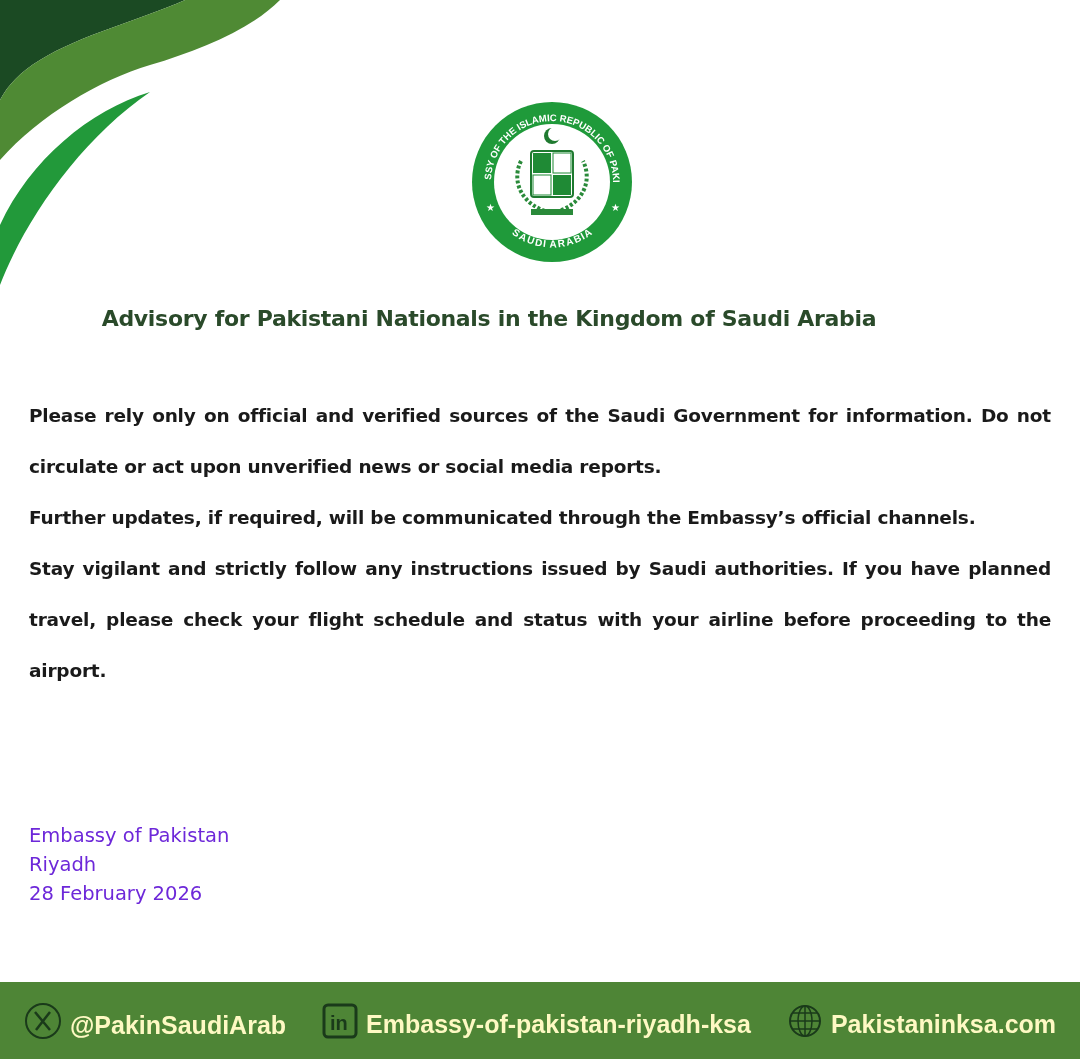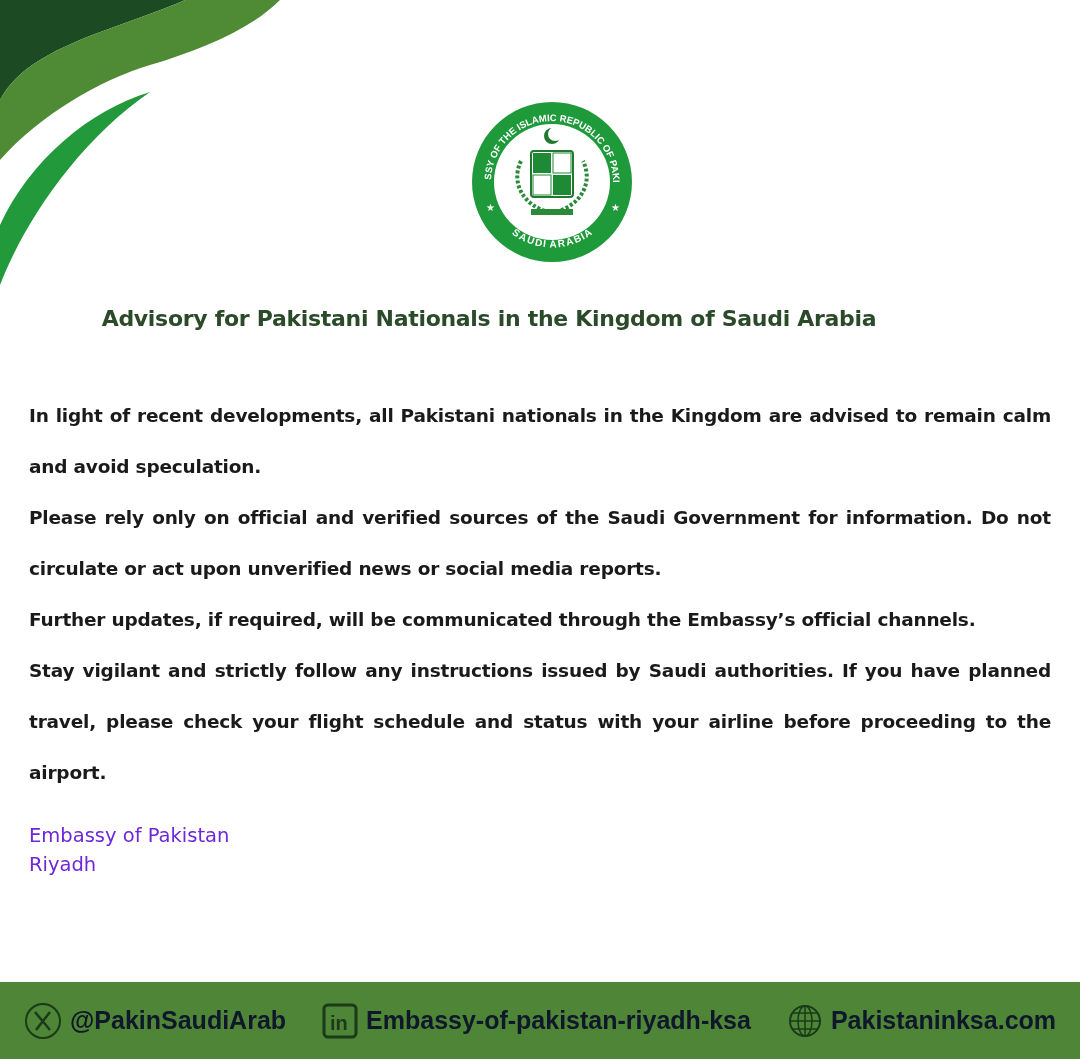--- a/index.html
+++ b/index.html
@@ -25,21 +25,21 @@
   .sign {
     position: absolute; left: 29px; top: 821px;
     font-size: 19.5px; font-weight: normal; color: #6d28d9; line-height: 29px;
   }
   .footer {
     position: absolute; left: 0; top: 982px; width: 1080px; height: 77px;
     background: #4e8536;
     display: flex; align-items: center; justify-content: center; gap: 36px;
     font-family: "Liberation Sans", sans-serif;
   }
-  .fitem { display: flex; align-items: center; gap: 8px; color: #0f172a; font-size: 25px; font-weight: bold; }
+  .fitem { display: flex; align-items: flex-end; gap: 8px; color: #fef9c3; font-size: 25px; font-weight: bold; }
   .fitem svg { display: block; }
 </style>
 </head>
 <body>
 
 <svg class="decor" viewBox="0 0 300 300">
   <path d="M0,0 L185,0 C140,20 80,35 40,60 C20,72 8,85 0,100 Z" fill="#1b4a23"></path>
   <path d="M185,0 L280,0 C250,30 200,50 150,65 C100,80 40,115 0,160 L0,100 C8,85 20,72 40,60 C80,35 140,20 185,0 Z" fill="#4f8a34"></path>
   <path d="M150,92 C90,110 30,160 0,225 L0,285 C25,220 80,140 150,92 Z" fill="#22993a"></path>
 </svg>
@@ -66,29 +66,29 @@
   <rect x="82" y="52" width="18" height="20" fill="#fff" stroke="#1f8a35"></rect>
   <rect x="62" y="74" width="18" height="20" fill="#fff" stroke="#1f8a35"></rect>
   <rect x="82" y="74" width="18" height="20" fill="#1f8a35"></rect>
   <path d="M50,60 C40,80 50,105 81,112 C112,105 122,80 112,60" fill="none" stroke="#2a8a3a" stroke-width="4" stroke-dasharray="3 2"></path>
   <rect x="60" y="108" width="42" height="6" fill="#2a8a3a"></rect>
 </svg>
 
 <div class="title">Advisory for Pakistani Nationals in the Kingdom of Saudi Arabia</div>
 
 <div class="body">
-  <p>In light of recent developments, all Pakistani nationals in the Kingdom are advised to remain calm and avoid speculation.</p>
   <p>Please rely only on official and verified sources of the Saudi Government for information. Do not circulate or act upon unverified news or social media reports.</p>
   <p>Further updates, if required, will be communicated through the Embassy’s official channels.</p>
   <p>Stay vigilant and strictly follow any instructions issued by Saudi authorities. If you have planned travel, please check your flight schedule and status with your airline before proceeding to the airport.</p>
 </div>
 
 <div class="sign">
   <div>Embassy of Pakistan</div>
   <div>Riyadh</div>
+  <div>28 February 2026</div>
 </div>
 
 <div class="footer">
   <div class="fitem">
     <svg width="38" height="38" viewBox="0 0 38 38">
       <circle cx="19" cy="19" r="17" fill="none" stroke="#1a3a1a" stroke-width="2"></circle>
       <path d="M11,10 L26,28 M26,10 L12,28" stroke="#1a3a1a" stroke-width="2.5"></path>
     </svg>
     <span>@PakinSaudiArab</span>
   </div>

